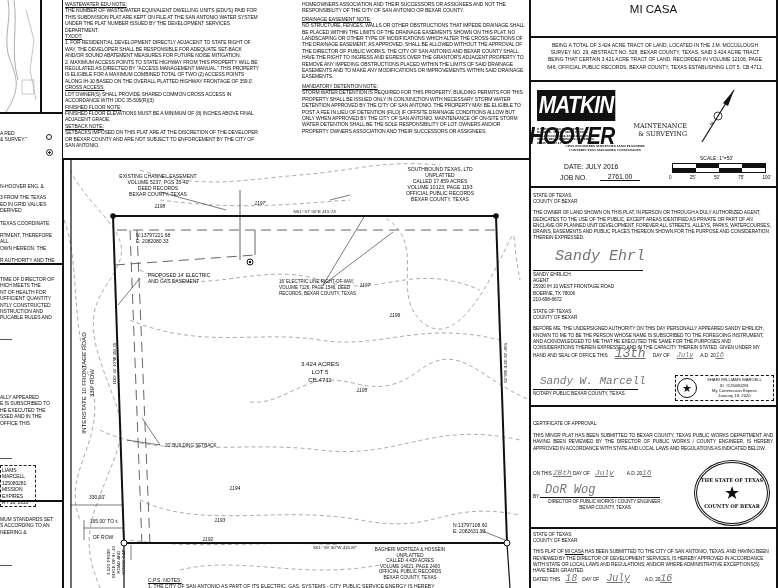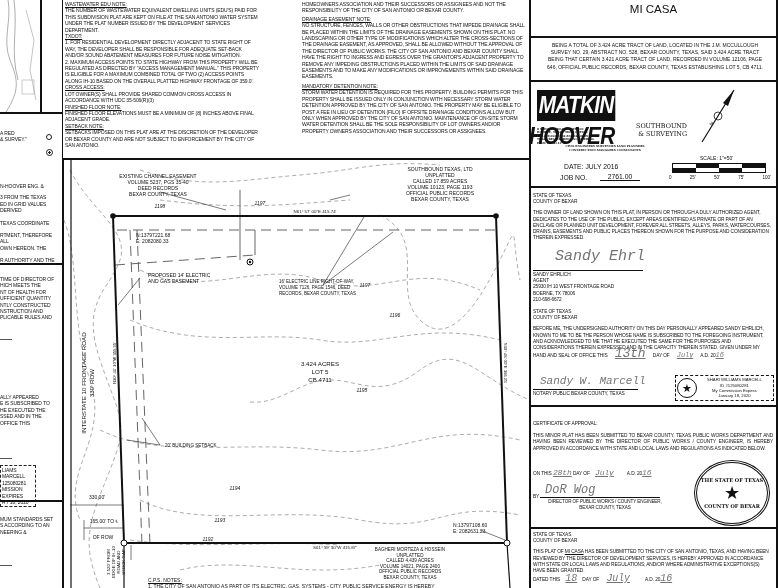--- a/index.html
+++ b/index.html
@@ -248,21 +248,21 @@
   <div style="font-size:11.5px;line-height:14px;">MI CASA</div>
 </div>
 <div class="hline" style="left:531px;top:36px;width:245px;height:1.5px;"></div>
 <div class="abs center small" style="left:545px;top:42px;width:220px;font-size:5px;line-height:7.2px;">BEING A TOTAL OF 3.424 ACRE TRACT OF LAND, LOCATED IN THE J.M. MCCULLOUGH SURVEY NO. 29, ABSTRACT NO. 528, BEXAR COUNTY, TEXAS, SAID 3.424 ACRE TRACT BEING THAT CERTAIN 3.421 ACRE TRACT OF LAND, RECORDED IN VOLUME 12106, PAGE 646, OFFICIAL PUBLIC RECORDS, BEXAR COUNTY, TEXAS ESTABLISHING LOT 5, CB 4711.</div>
 <div class="hline" style="left:531px;top:80px;width:245px;height:1.5px;"></div>
 
 <div class="abs" style="left:537px;top:90px;width:148px;height:31px;font-style:italic;">
   <span style="display:inline-block;background:#111;color:#fff;font-weight:bold;font-size:23px;line-height:31px;padding:0 2px;letter-spacing:-0.8px;font-family:'Liberation Sans Narrow','Liberation Sans',sans-serif;transform:scaleX(0.9);transform-origin:left;">MATKIN</span><span style="display:inline-block;color:#111;font-weight:bold;font-size:23px;line-height:31px;letter-spacing:-0.8px;margin-left:-8px;transform:scaleX(0.9);transform-origin:left;">HOOVER</span>
 </div>
 <div class="abs" style="left:617px;top:122px;width:70px;text-align:right;font-family:'DejaVu Serif',serif;font-size:6.4px;line-height:8px;">
-  <div>SOUTHBOUND</div>
+  <div>MAINTENANCE</div>
     <div>&amp; SURVEYING</div>
 </div>
 <div class="abs" style="left:537px;top:128px;width:60px;font-family:'DejaVu Serif',serif;font-size:2.8px;line-height:3.4px;font-weight:bold;">8 SPENCER ROAD SUITE 100 BOERNE, TEXAS 78006 OFFICE: 830.249.0600 FAX:830.249.0099 TEXAS REGISTERED ENGINEERING FIRM F-004512</div>
 <div class="abs center" style="left:565px;top:145px;width:80px;font-family:'DejaVu Serif',serif;font-size:2.8px;line-height:3.6px;font-weight:bold;">CIVIL ENGINEERS   SURVEYORS   LAND PLANNERS CONSTRUCTION MANAGERS   CONSULTANTS</div>
 
 <svg class="abs" width="40" height="60" style="left:698px;top:86px;">
   <line x1="4" y1="56" x2="36" y2="4" stroke="#111" stroke-width="1.2"></line>
   <polygon points="36,4 30,20 25,17" fill="#111"></polygon>
   <circle cx="20" cy="30" r="4" fill="none" stroke="#111" stroke-width="0.8"></circle>
   <text x="14" y="40" font-size="5" font-family="Liberation Sans, sans-serif" fill="#111" transform="rotate(-58 14 40)">N</text>

